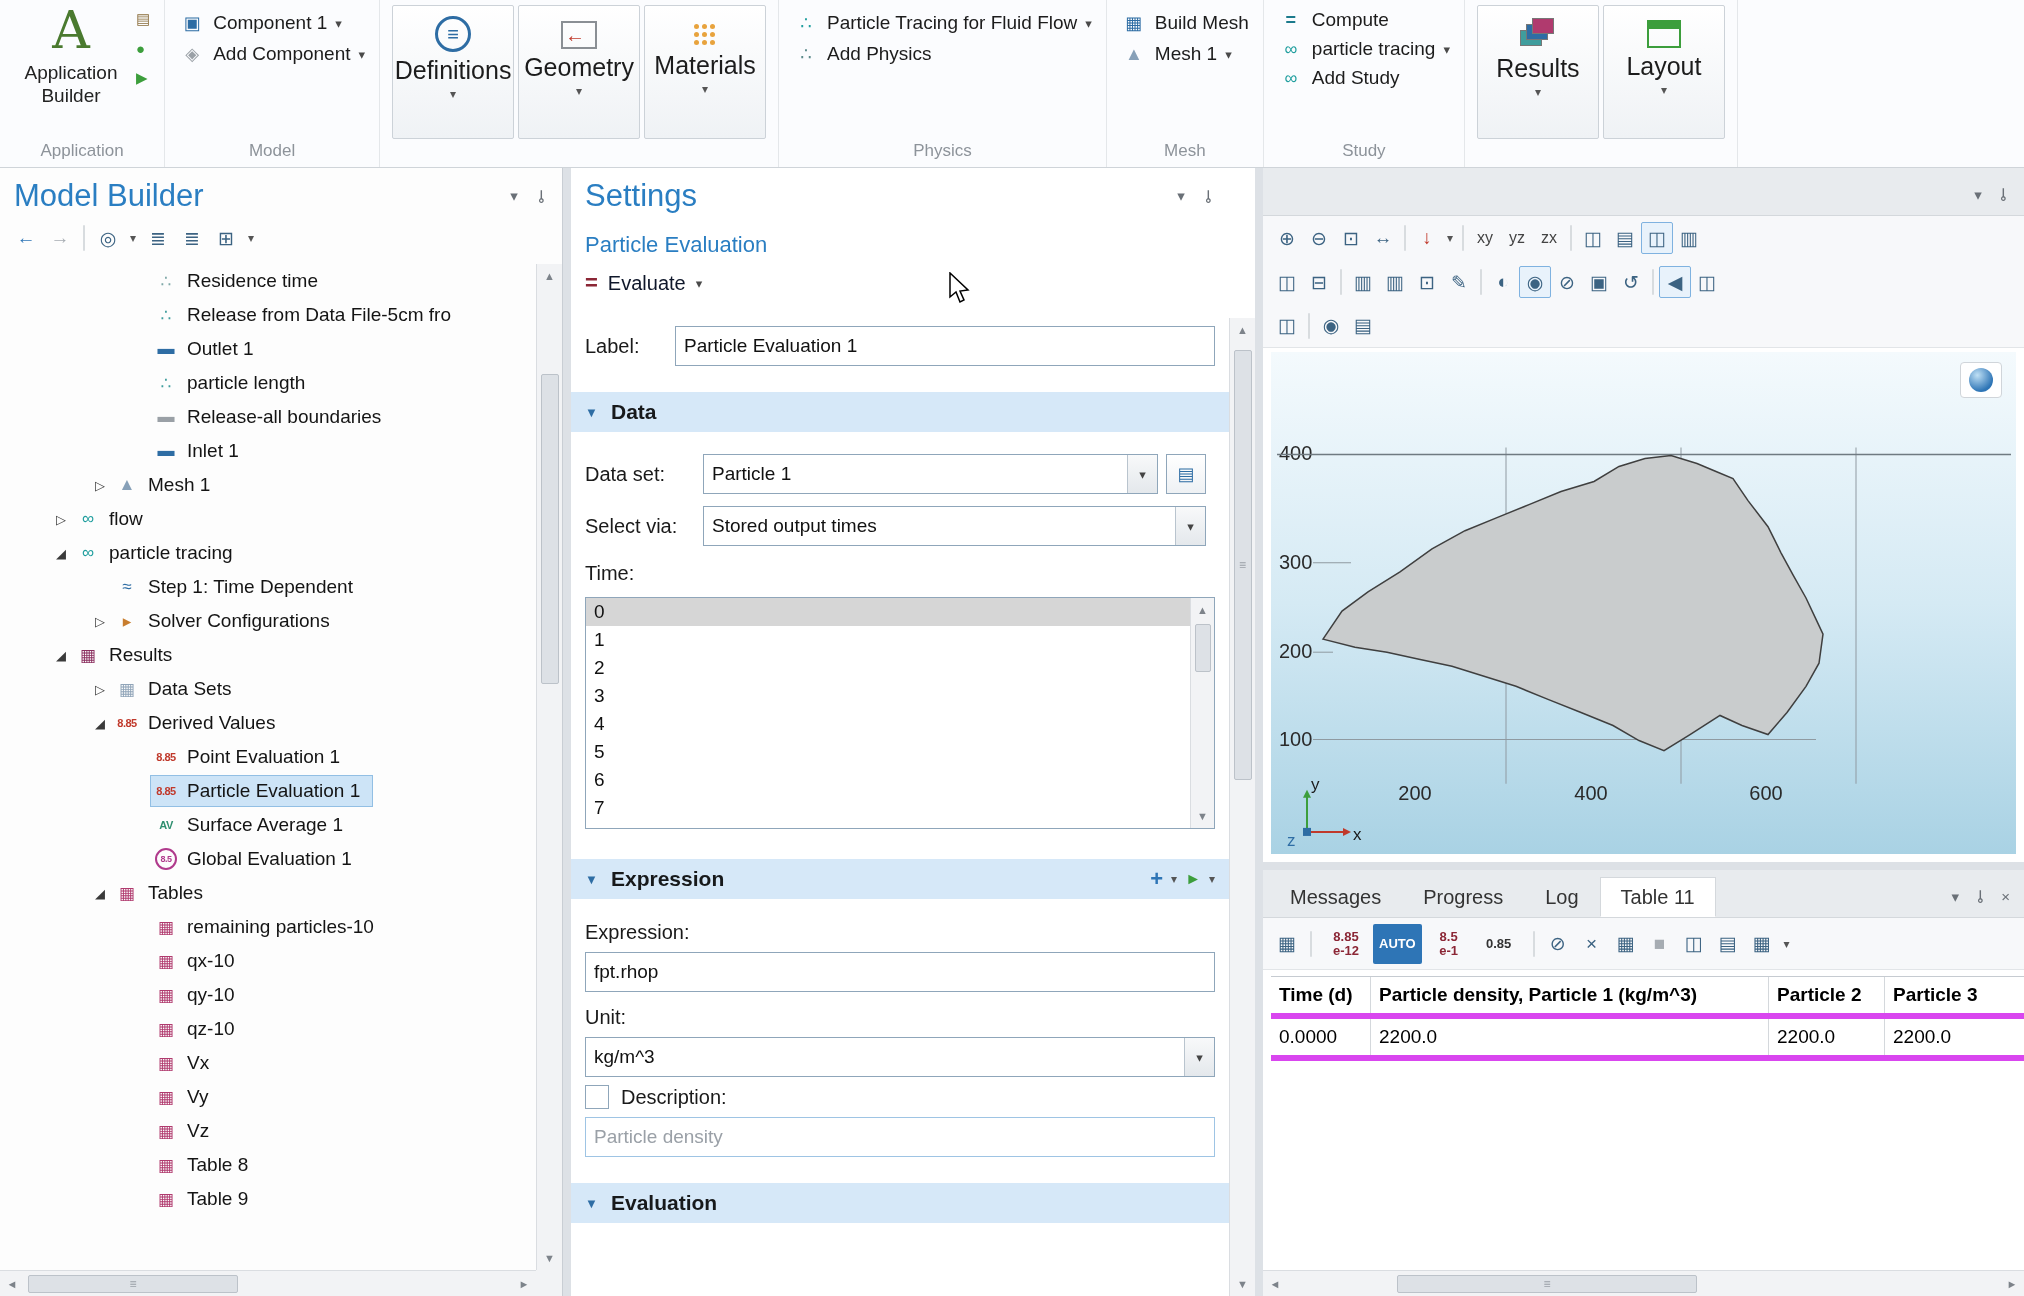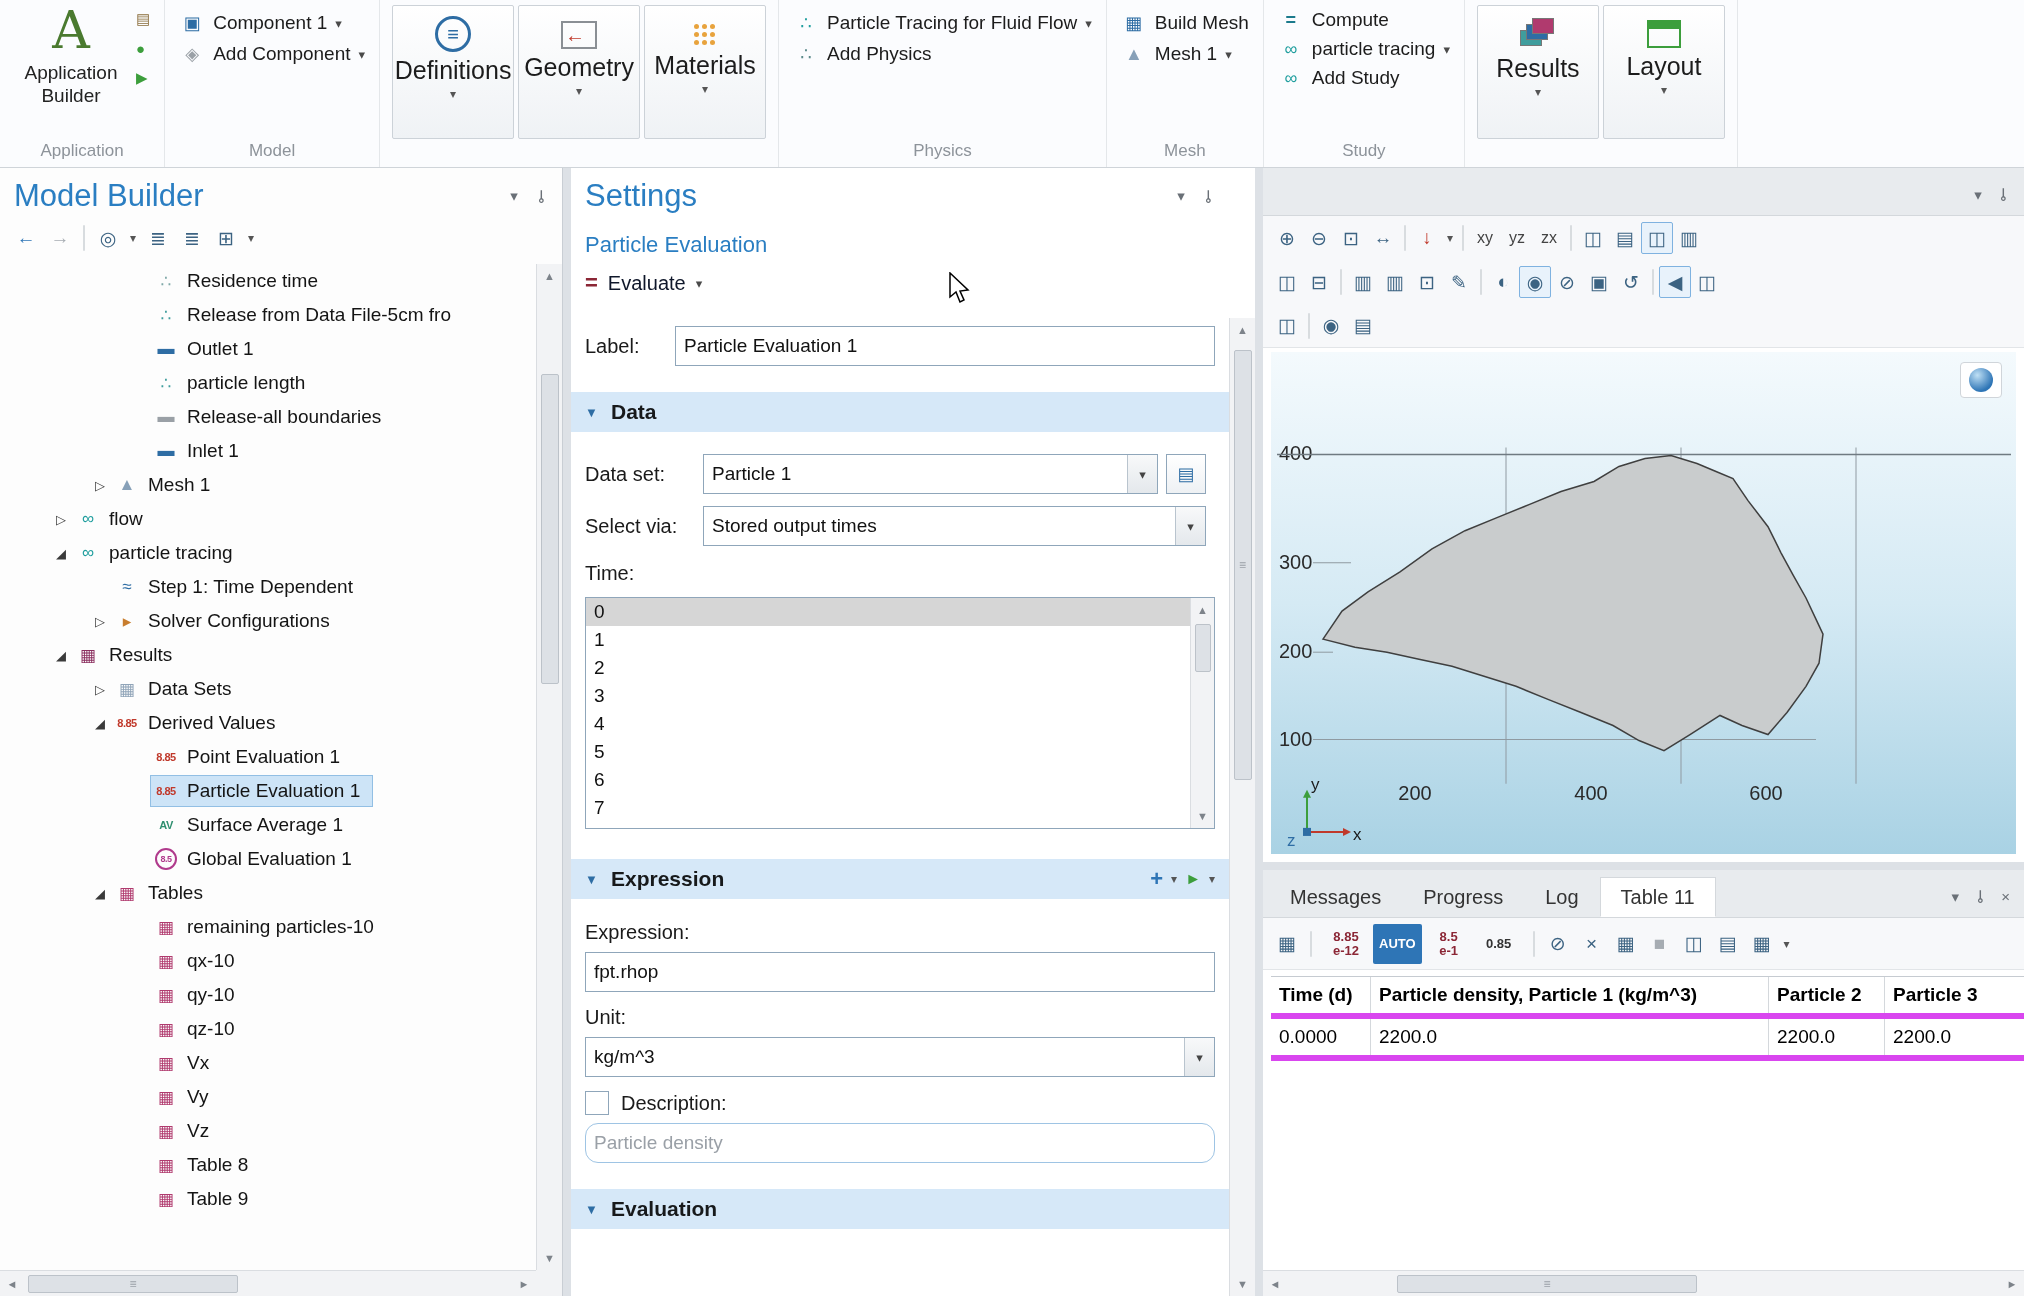--- a/index.html
+++ b/index.html
@@ -99,21 +99,21 @@
   
   .scontent { position:absolute; left:0; top:0; right:26px; bottom:0; overflow:hidden; }
   .ssub { font-size:22px; color:#2a7ec2; padding:0 14px; margin-top:14px; }
   .evalrow { display:flex; align-items:center; gap:10px; padding:0 14px; margin-top:12px; }
   .eq { color:#8b2635; font-weight:bold; font-size:22px; }
   .evaltext { font-size:20px; color:#0f172a; }
   .strow { display:flex; align-items:center; padding:0 14px; }
   .flabel { font-size:20px; color:#1a1a1a; flex:none; }
   .w90 { width:90px; } .w118 { width:118px; }
   input.txt { height:40px; border:1px solid #8fa6ba; font-size:19px; padding:0 8px; font-family:inherit; color:#111; outline:none; }
-  input.desc { border-color:#9ec4e4;border-radius:13px; }
+  input.desc { border-color:#9ec4e4; }
   input.desc::placeholder { color:#9aa0a7; }
   .combo { height:40px; border:1px solid #8fa6ba; background:#fff; display:flex; align-items:center;
            font-size:19px; padding-left:8px; color:#111; }
   .combo .cbtn { margin-left:auto; width:30px; height:100%; background:linear-gradient(#f8f9fa,#e4e8ec);
                  border-left:1px solid #b9c4ce; display:flex; align-items:center; justify-content:center; font-size:13px; color:#444; }
   .sqbtn { width:40px; height:40px; border:1px solid #8fa6ba; background:linear-gradient(#fff,#eef1f4);
            display:flex; align-items:center; justify-content:center; margin-left:8px; color:#2e6da4; font-size:18px; }
   .sec-hdr { height:40px; background:#d6e8f8; display:flex; align-items:center; padding:0 14px; }
   .sec-arrow { color:#2e6da4; font-size:13px; width:26px; flex:none; }
   .sec-title { font-size:21px; font-weight:bold; color:#17191b; }
@@ -674,21 +674,21 @@
         <div class="strow" style="margin-top:14px">
           <span class="flabel">Unit:</span>
         </div>
         <div class="strow" style="margin-top:8px">
           <div class="combo" style="width:630px">
             <span>kg/m^3</span>
             <span class="cbtn">▾</span>
           </div>
         </div>
 
-        <div class="strow" style="margin-top:14px">
+        <div class="strow" style="margin-top:8px">
           <span class="cbx"></span>
           <span class="flabel">Description:</span>
         </div>
         <div class="strow" style="margin-top:8px">
           <input class="txt desc" style="width: 630px;" placeholder="Particle density">
         </div>
 
         <div class="sec-hdr" style="margin-top:26px">
           <span class="sec-arrow">▼</span>
           <span class="sec-title">Evaluation</span>

